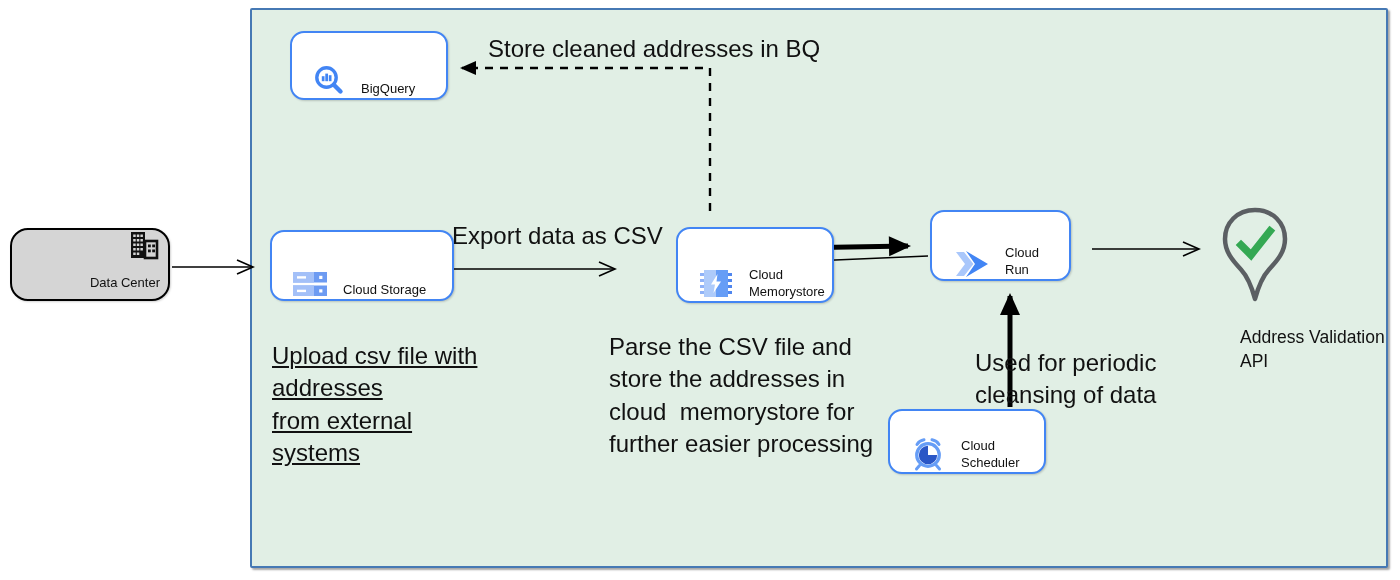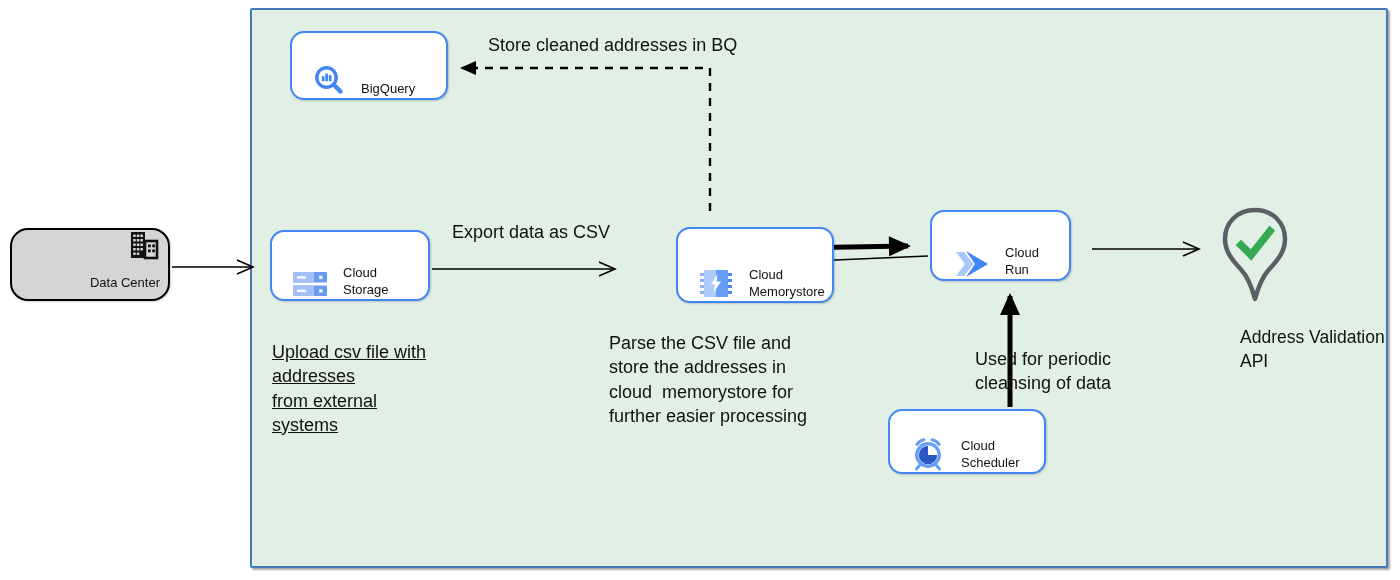--- a/index.html
+++ b/index.html
@@ -19,34 +19,34 @@
   .node {
     position:absolute; background:#ffffff; border:2px solid #4285f4;
     border-radius:14px; display:flex; align-items:flex-end;
     padding:0 8px 0 20px; gap:15px; box-sizing:border-box;
     box-shadow:1px 1px 2px rgba(0,0,0,0.18);
   }
   .node .label {
     font-size:13px; line-height:1.3; color:#111; white-space:pre-wrap;
   }
   #node-big-query        { left:290px; top:31px;  width:158px; height:69px; }
-  #node-cloud-storage    { left:270px; top:230px; width:160px; height:71px; }
+  #node-cloud-storage    { left:270px; top:230px; width:184px; height:71px; }
   #node-cloud-memorystore{ left:632px; top:227px; width:158px; height:76px;margin-left:44px; }
   #node-cloud-run        { left:930px; top:210px; width:141px; height:71px;padding-left:20px; }
   #node-cloud-scheduler  { left:888px; top:409px; width:158px; height:65px; }
   #node-data-center {
     left:10px; top:228px; width:160px; height:73px;
     background:#d5d5d5; border:2px solid #000; border-radius:18px;flex-direction:column;
   }
   .icon { display:flex; align-items:center; }
   
   #connectors { position:absolute; left:0; top:0; width:1400px; height:580px; pointer-events:none; }
   
   .note {
-    position:absolute; font-size:18px; line-height:1.35; color:#111;
+    position:absolute; font-size:24px; line-height:1.35; color:#111;
     white-space:pre-wrap;
   }
   #note-store-bq   { left:488px;  top:33px; }
   #note-export-csv { left:452px;  top:220px; }
   #note-upload     { left:272px;  top:340px;text-decoration:underline; }
   #note-parse      { left:609px;  top:331px; }
   #note-periodic   { left:975px; top:347px; }
   #note-address-api{ left:1240px; top:326px; font-size:17.5px; }
   
   #pin-address-validation { position:absolute; left:1220px; top:206px; width:70px; height:104px; }

